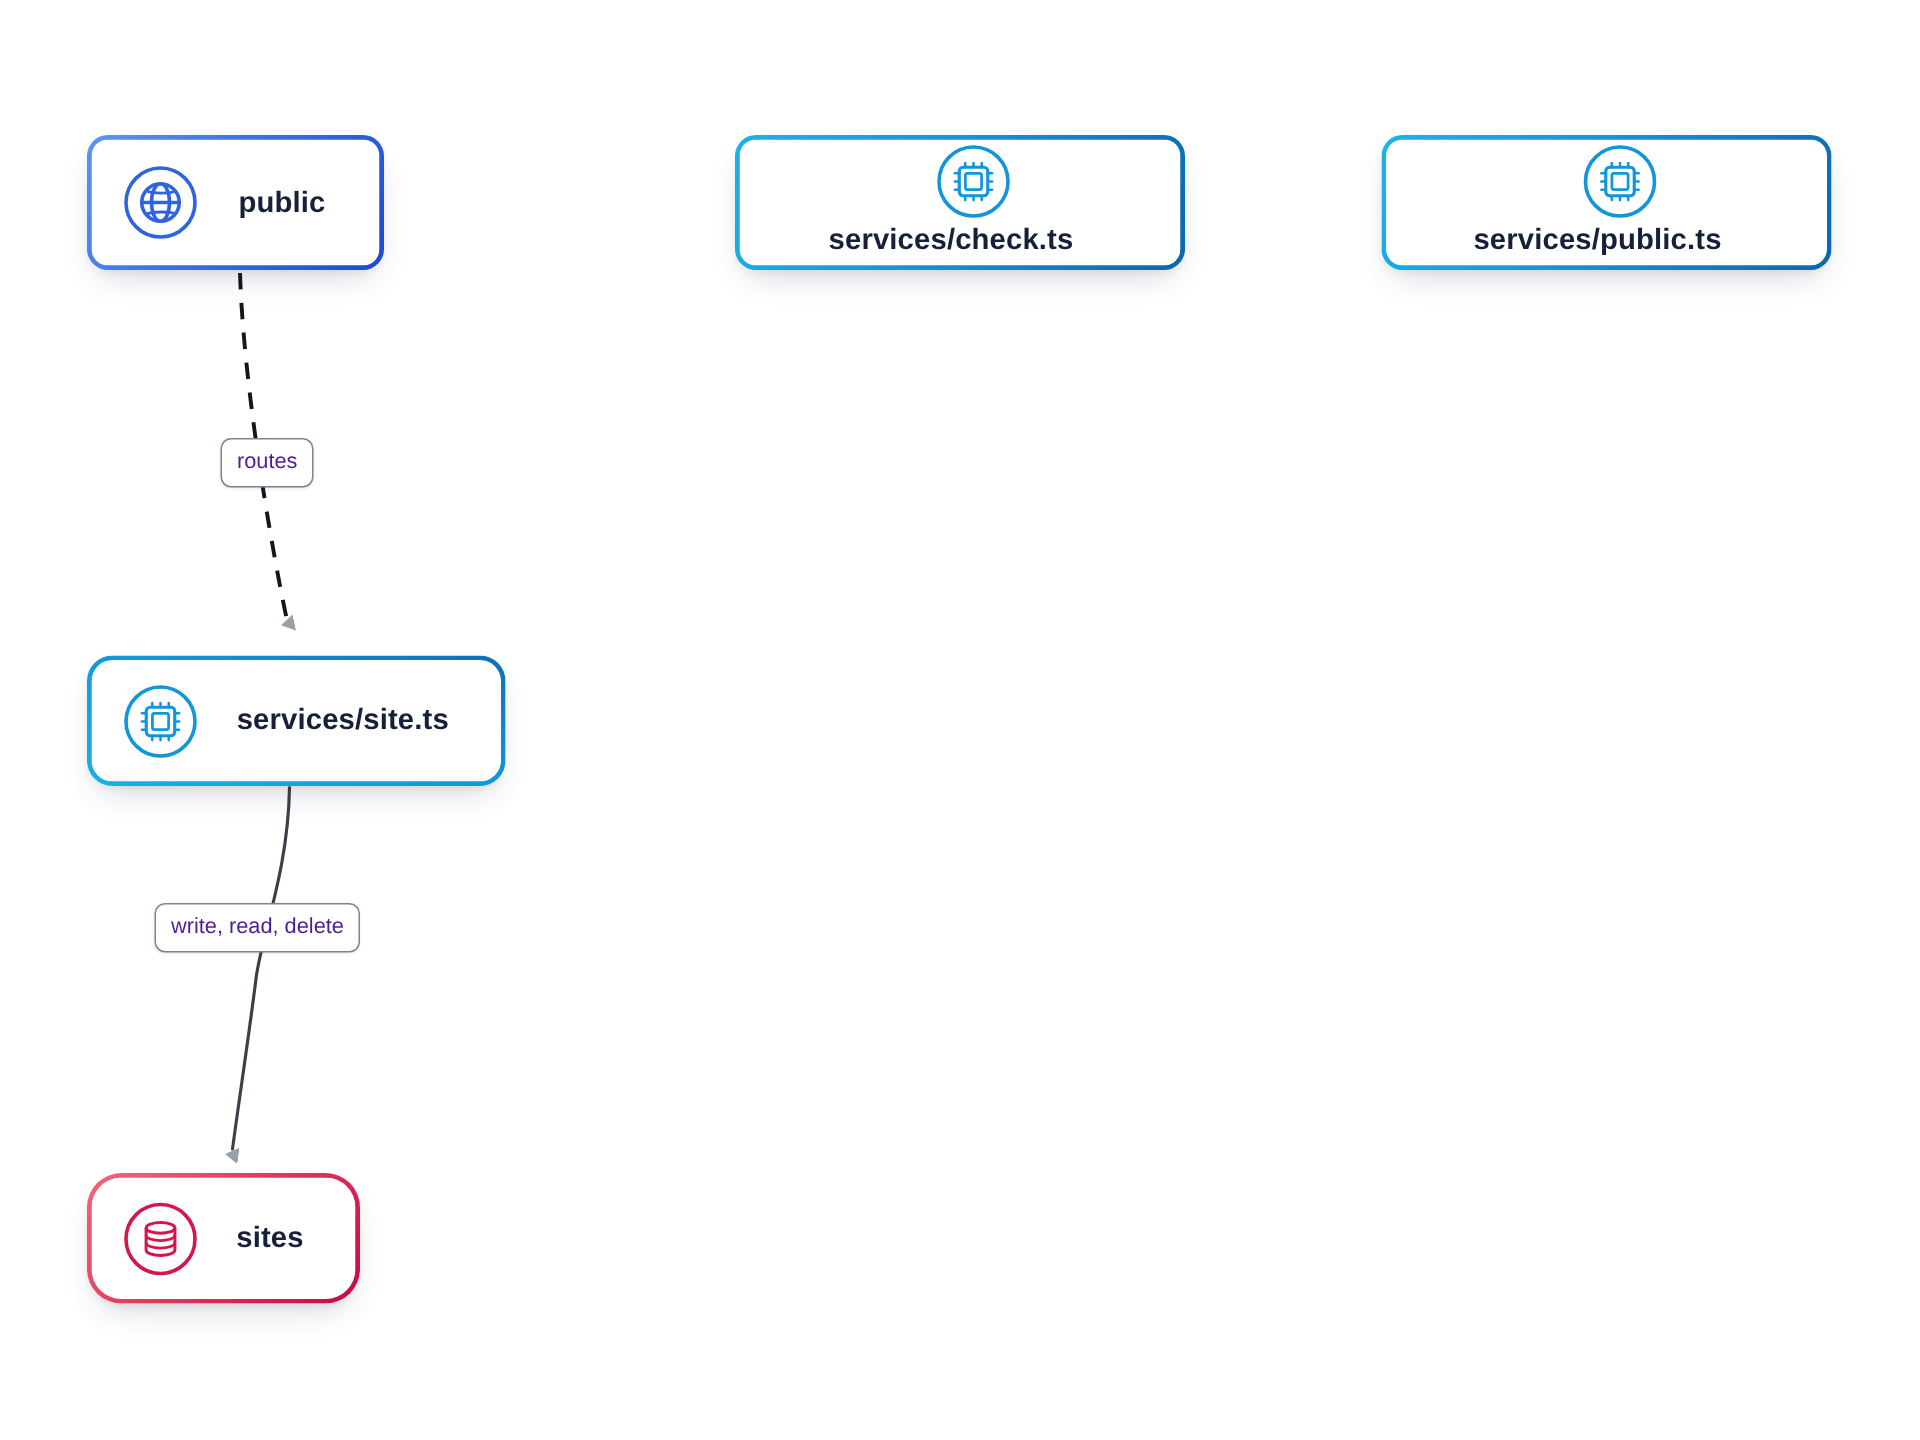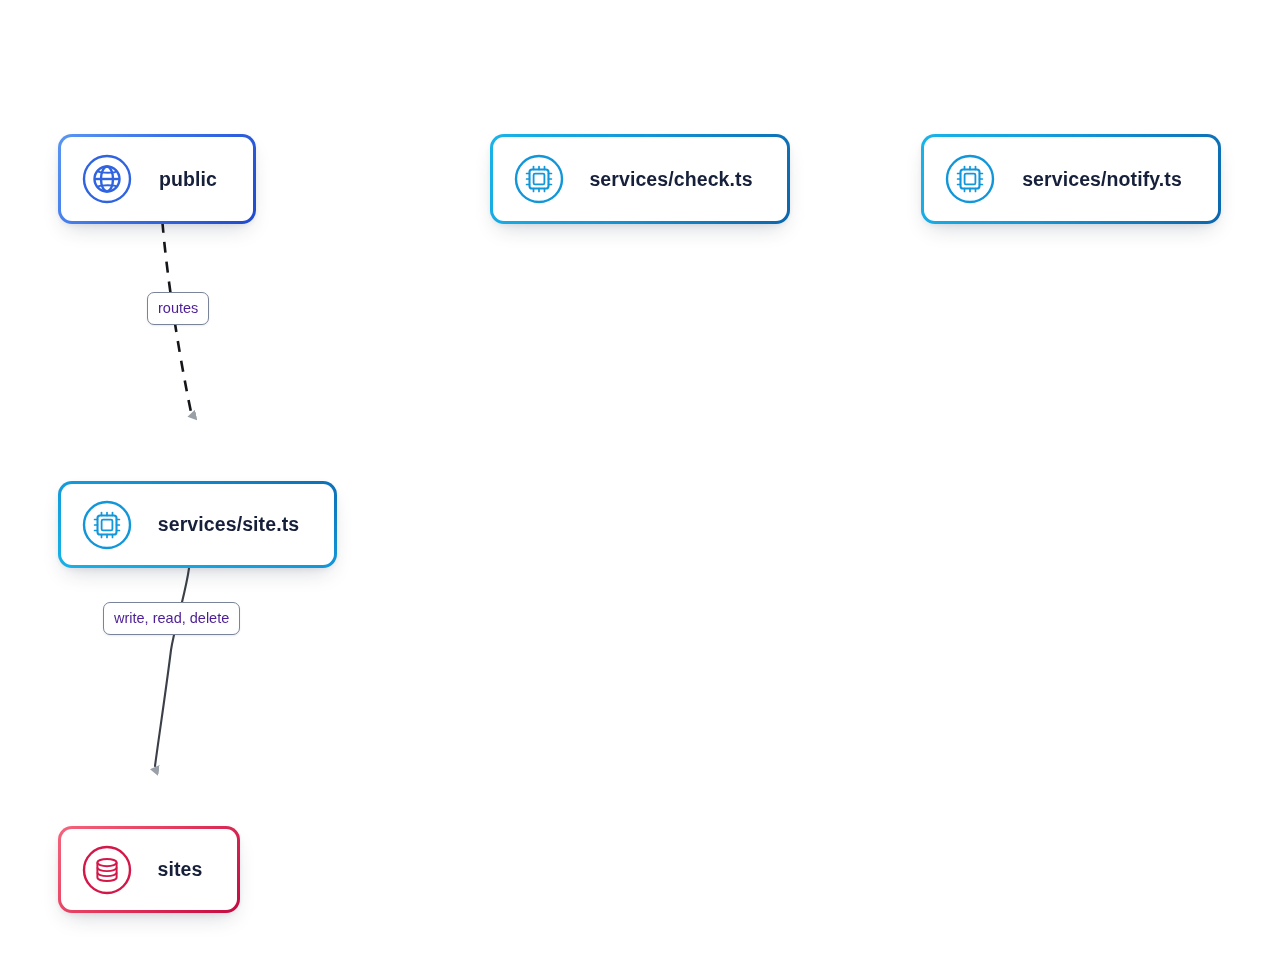--- a/index.html
+++ b/index.html
@@ -34,41 +34,42 @@
     position: absolute;
     box-sizing: border-box;
     display: flex;
     align-items: center;
     background: #ffffff;
     border-radius: 14px;
     padding: 0;
     border: 3px solid transparent;
     box-shadow: 0 10px 22px -8px rgba(30, 40, 70, 0.22),
                 0 2px 6px -2px rgba(30, 40, 70, 0.10);
-    margin-top: 44px;
   }
 
   
   .node.kind-public {
     background-image: linear-gradient(#fff, #fff),
       linear-gradient(125deg, #5b96f2 0%, #3a72e8 42%, #1f49cf 100%);
     background-origin: border-box;
     background-clip: padding-box, border-box;
   }
   .node.kind-service {
     background-image: linear-gradient(#fff, #fff),
       linear-gradient(115deg, #19b4e8 0%, #1396d8 45%, #0c66ad 100%);
     background-origin: border-box;
     background-clip: padding-box, border-box;
+    flex-direction: column;
   }
   .node.kind-service-vert {
     background-image: linear-gradient(#fff, #fff),
       linear-gradient(200deg, #0d6fb5 0%, #1296d8 45%, #16b2e6 100%);
     background-origin: border-box;
     background-clip: padding-box, border-box;
+    border-radius: 17px;
   }
   .node.kind-datastore {
     background-image: linear-gradient(#fff, #fff),
       linear-gradient(135deg, #f4657c 0%, #e33a5e 45%, #c40a41 100%);
     background-origin: border-box;
     background-clip: padding-box, border-box;
   }
 
   .node-icon {
     flex: 0 0 auto;
@@ -179,21 +180,21 @@
           <line x1="31.5" y1="35.6" x2="31.5" y2="38.4"></line>
           <line x1="13.6" y1="20.5" x2="16.4" y2="20.5"></line>
           <line x1="13.6" y1="26" x2="16.4" y2="26"></line>
           <line x1="13.6" y1="31.5" x2="16.4" y2="31.5"></line>
           <line x1="35.6" y1="20.5" x2="38.4" y2="20.5"></line>
           <line x1="35.6" y1="26" x2="38.4" y2="26"></line>
           <line x1="35.6" y1="31.5" x2="38.4" y2="31.5"></line>
         </g>
       </svg>
     </span>
-    <span class="node-label">services/notify.ts</span>
+    <span class="node-label">services/public.ts</span>
   </div>
 
   <div class="node kind-service-vert" style="left:58px; top:437px; width:279px; height:87px;">
     <span class="node-icon">
       <svg width="52" height="52" viewBox="0 0 52 52" fill="none" stroke="#1196d9" stroke-width="2.4">
         <circle cx="26" cy="26" r="23"></circle>
         <rect x="16.5" y="16.5" width="19" height="19" rx="2.6" stroke-width="2.1"></rect>
         <rect x="20.6" y="20.6" width="10.8" height="10.8" rx="1.4" stroke-width="1.8"></rect>
         <g stroke-width="1.7" stroke-linecap="round">
           <line x1="20.5" y1="13.6" x2="20.5" y2="16.4"></line>
@@ -207,21 +208,21 @@
           <line x1="13.6" y1="31.5" x2="16.4" y2="31.5"></line>
           <line x1="35.6" y1="20.5" x2="38.4" y2="20.5"></line>
           <line x1="35.6" y1="26" x2="38.4" y2="26"></line>
           <line x1="35.6" y1="31.5" x2="38.4" y2="31.5"></line>
         </g>
       </svg>
     </span>
     <span class="node-label">services/site.ts</span>
   </div>
 
-  <div class="node kind-datastore" style="left:58px; top:782px; width:182px; height:87px;">
+  <div class="node kind-datastore" style="left:58px; top:782px; width:182px; height:87px;border-radius:23px;">
     <span class="node-icon">
       <svg width="52" height="52" viewBox="0 0 52 52" fill="none" stroke="#d31749" stroke-width="2.4">
         <circle cx="26" cy="26" r="23"></circle>
         <ellipse cx="26" cy="18.6" rx="9.6" ry="3.6" stroke-width="2"></ellipse>
         <path d="M16.4,18.6 L16.4,33.4 C16.4,35.4 20.7,37 26,37 C31.3,37 35.6,35.4 35.6,33.4 L35.6,18.6" stroke-width="2"></path>
         <path d="M16.4,23.5 C16.4,25.5 20.7,27.1 26,27.1 C31.3,27.1 35.6,25.5 35.6,23.5" stroke-width="1.8"></path>
         <path d="M16.4,28.5 C16.4,30.5 20.7,32.1 26,32.1 C31.3,32.1 35.6,30.5 35.6,28.5" stroke-width="1.8"></path>
       </svg>
     </span>
     <span class="node-label">sites</span>

